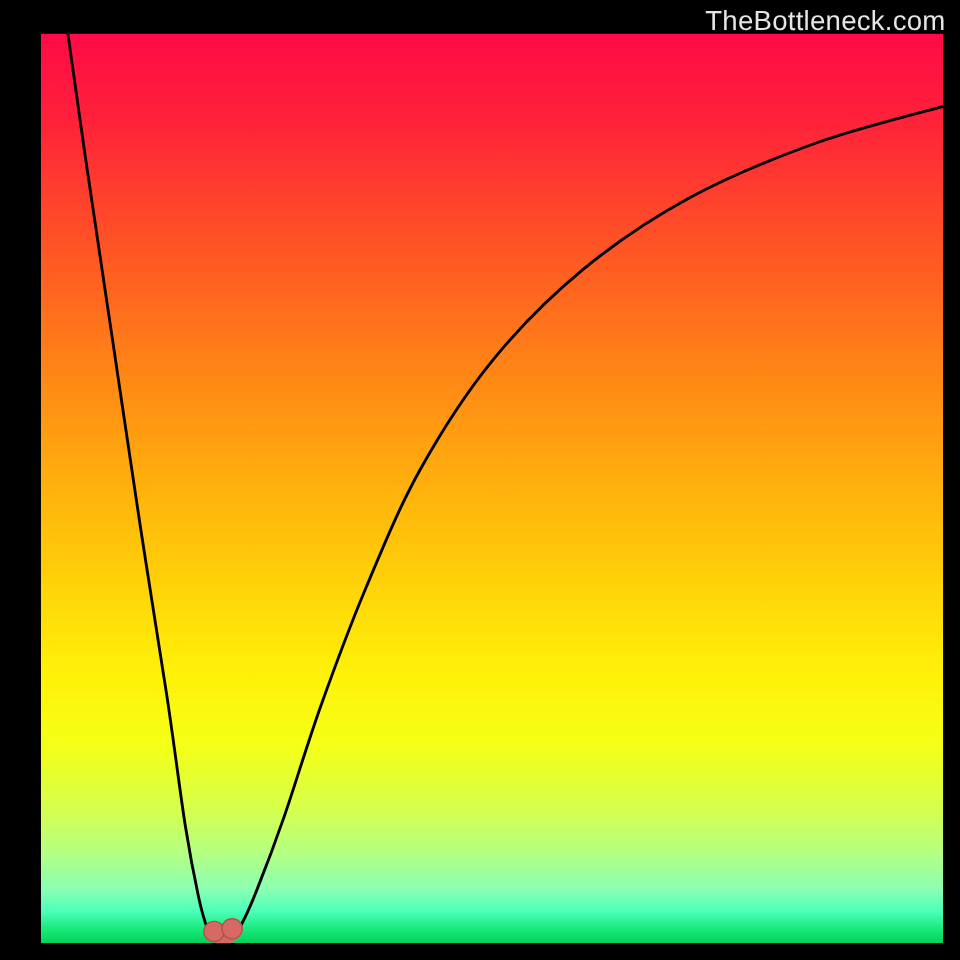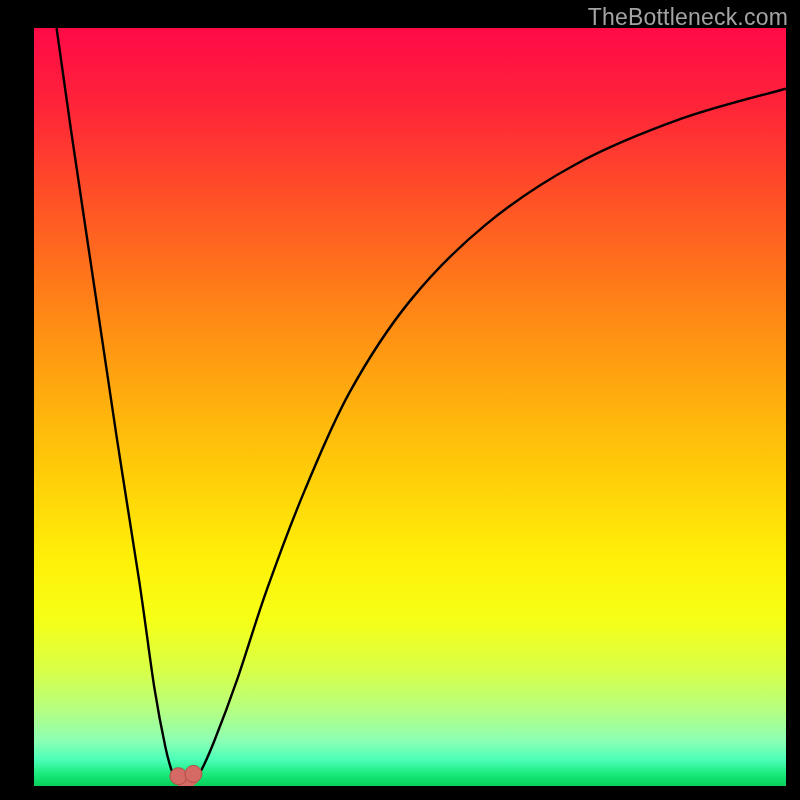--- a/index.html
+++ b/index.html
@@ -21,21 +21,21 @@
     position: absolute;
     left: 34px;
     top: 28px;
     width: 752px;
     height: 758px;
   }
   .watermark {
     position: absolute;
     top: 4px;
     right: 12px;
-    color: #a3a3a3;
+    color: #e5e5e5;
     font-size: 23px;
     font-weight: 400;
     letter-spacing: 0.2px;
   }
   svg { display: block; }
 </style>
 </head>
 <body>
 
 <div class="frame">

